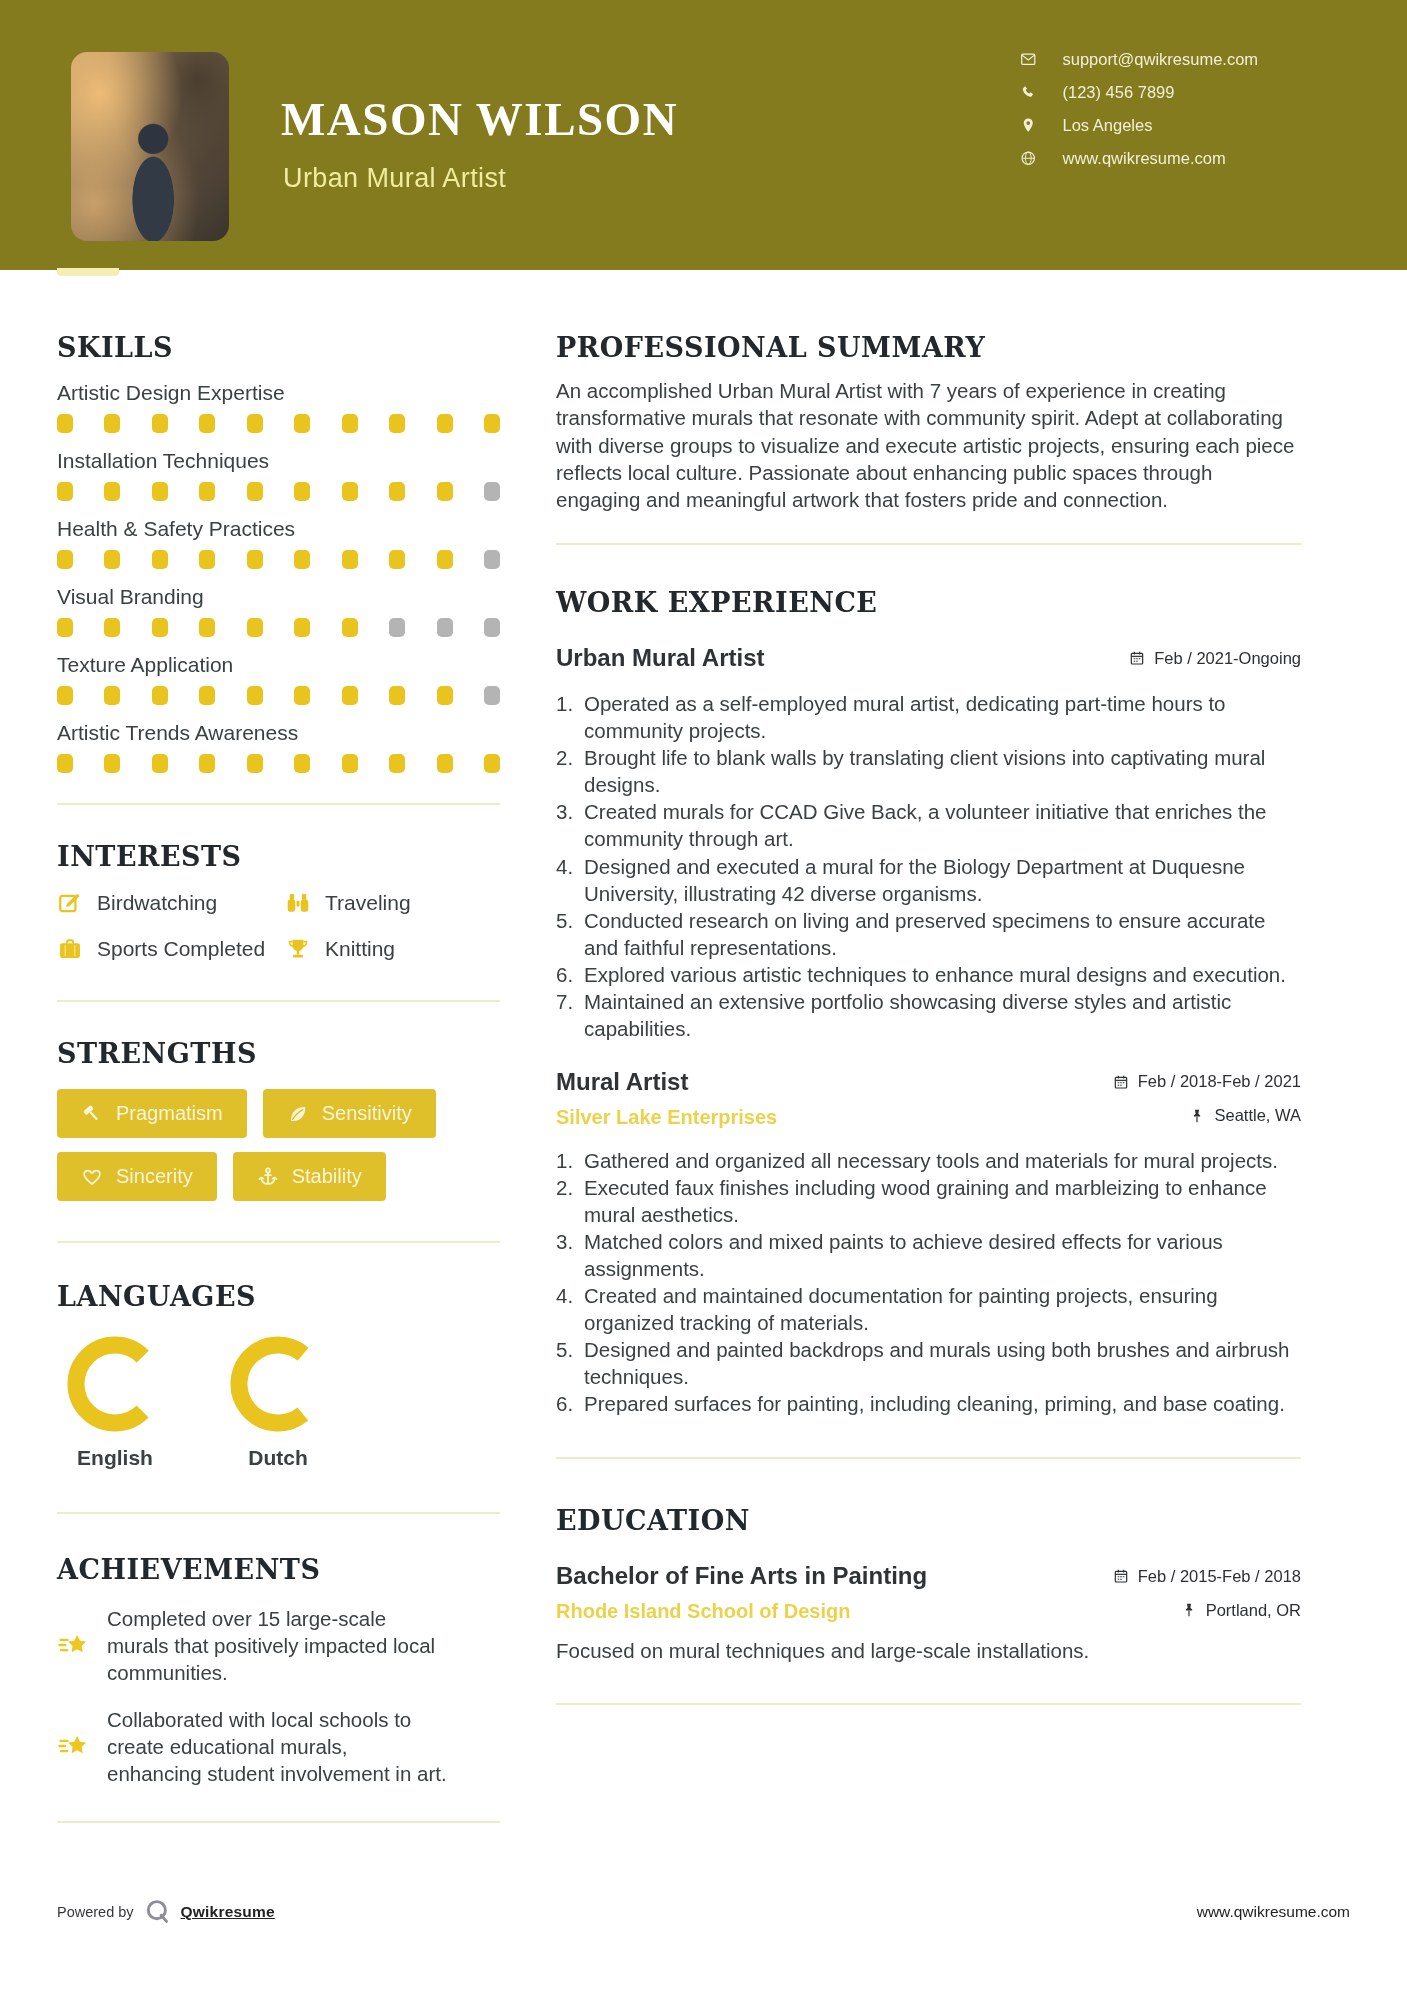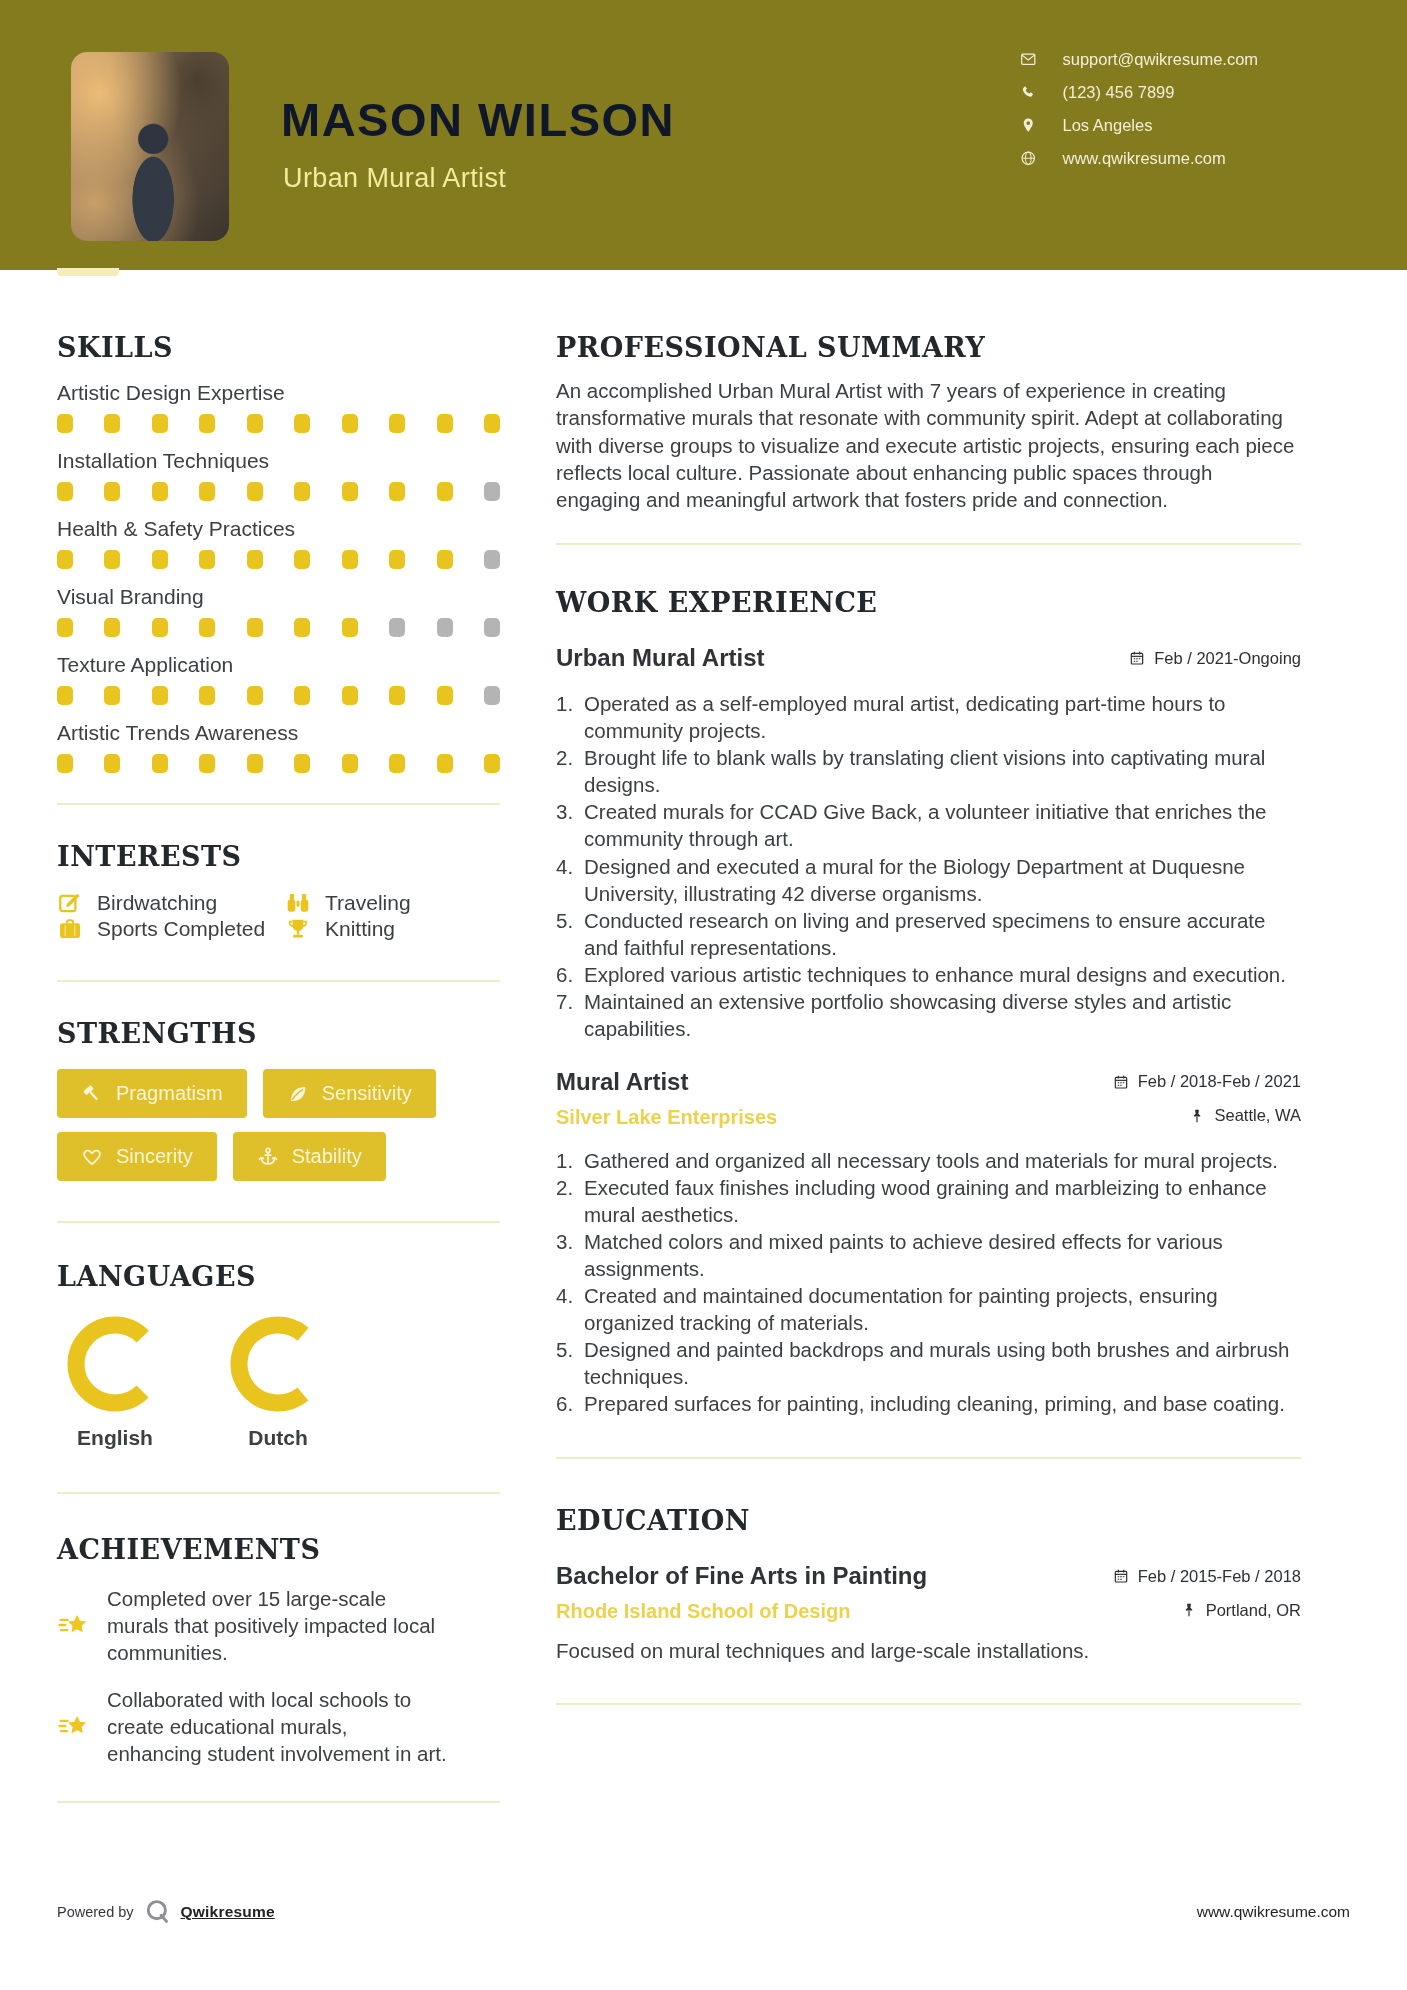--- a/index.html
+++ b/index.html
@@ -9,22 +9,22 @@
   .header{position:absolute;left:0;top:0;width:1407px;height:270px;background:#847a1e;}
   .header-tab{position:absolute;left:57px;top:268px;width:62px;height:8px;background:#f4eeb6;border-radius:0 0 4px 4px;}
   .photo{position:absolute;left:71px;top:52px;width:158px;height:189px;border-radius:16px;overflow:hidden;
     background:
       radial-gradient(circle at 52% 46%, #2e3540 0 11%, transparent 12%),
       radial-gradient(ellipse 34px 70px at 52% 78%, #323a46 0 60%, transparent 62%),
       radial-gradient(ellipse at 18% 22%, rgba(240,190,120,.95), transparent 45%),
       radial-gradient(ellipse at 80% 15%, rgba(70,58,44,.9), transparent 50%),
       radial-gradient(ellipse at 15% 80%, rgba(214,170,110,.85), transparent 55%),
       linear-gradient(135deg,#c9a26b 0%,#8a7354 35%,#55483a 70%,#3a342c 100%);}
-  .name{position:absolute;left:281px;top:92px;font-family:Liberation Sans, sans-serif;
-        font-size:47px;font-weight:700;letter-spacing:1.5px;color:#0f172a;}
+  .name{position:absolute;left:281px;top:92px;font-family:Liberation Serif, serif;
+        font-size:47px;font-weight:700;letter-spacing:1.5px;color:#ffffff;}
   .subtitle{position:absolute;left:283px;top:163px;font-size:27px;color:#f1ec9e;letter-spacing:.4px;}
   .contact{position:absolute;right:57px;top:43px;width:330px;}
   .contact-row{display:flex;align-items:center;gap:26px;height:33px;color:#f3efd9;font-size:16.5px;}
   .contact-row .ic{color:#f3efd9;}
   
   .ic{display:inline-flex;align-items:center;justify-content:center;}
   .ic svg{width:1em;height:1em;display:block;}
   .cols{position:absolute;left:57px;top:270px;width:1293px;display:flex;gap:56px;}
   .col-left{width:443px;flex:0 0 443px;}
   .col-right{width:745px;flex:0 0 745px;}
@@ -35,21 +35,21 @@
   .skills{margin-top:62px;}
   .skill{margin-top:16px;}
   .skill:first-of-type{margin-top:18px;}
   .skill-label{font-size:21px;color:#3b4043;}
   .dots{display:flex;justify-content:space-between;width:443px;margin-top:9px;}
   .dot{width:16px;height:19px;border-radius:5px;background:#e9c41f;}
   .dot.off{background:#b4b4b4;}
   .div-skills{margin-top:30px;}
   
   .interests h2{margin-top:36px;}
-  .interests-grid{display:grid;grid-template-columns:228px 1fr;margin-top:18px;}
+  .interests-grid{display:grid;grid-template-columns:228px 1fr;row-gap:20px;margin-top:18px;}
   .interest{display:flex;align-items:center;gap:14px;font-size:21px;color:#3b4043;}
   .interest .ic{color:#e9c41f;font-size:26px;}
   .div-interests{margin-top:38px;}
   
   .strengths h2{margin-top:36px;}
   .tags{margin-top:20px;display:flex;flex-wrap:wrap;gap:14px 16px;width:443px;}
   .tag{--tag-bg:#e0c02a;display:inline-flex;align-items:center;gap:13px;background:#e0c02a;
        color:#faf5d8;font-size:20px;padding:13px 24px;border-radius:4px;}
   .tag .ic{color:#faf5d8;font-size:22px;}
   .div-strengths{margin-top:40px;}

